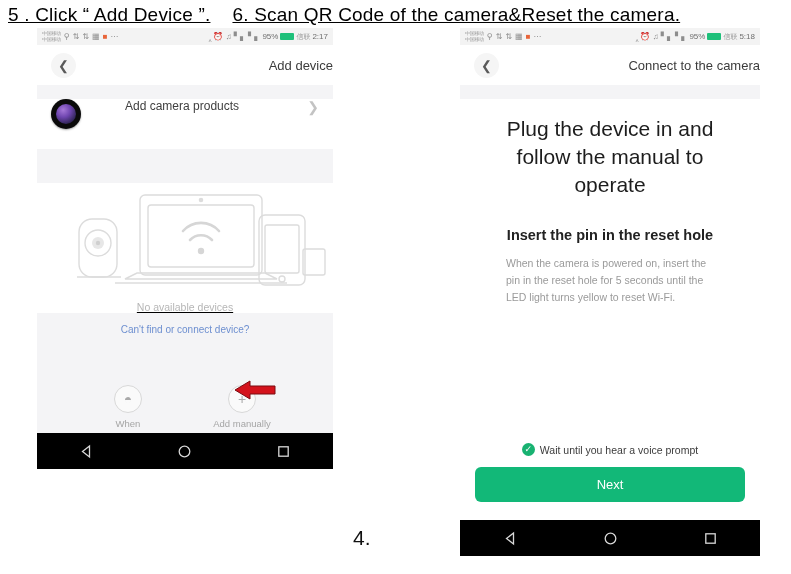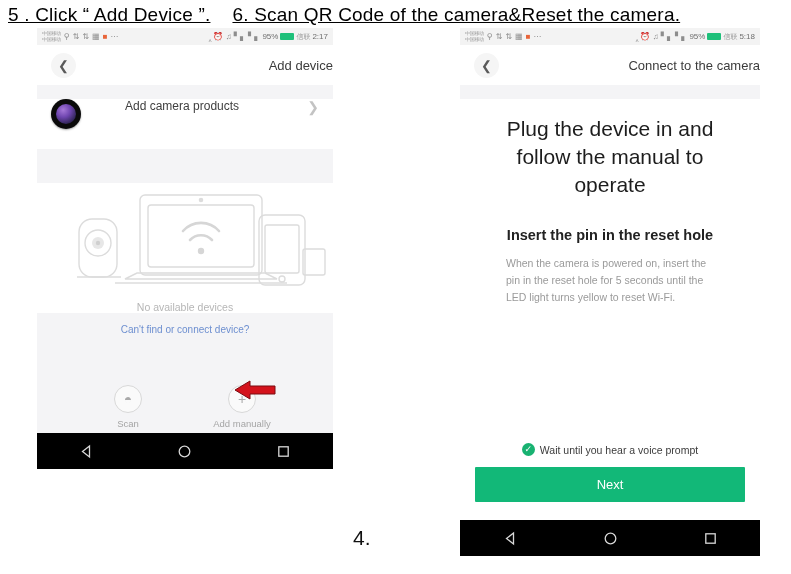--- a/index.html
+++ b/index.html
@@ -125,20 +125,21 @@
   .camera-label { margin-left: 13px; font-size: 12px; color: #404040; flex: 1 1 auto; }
   .chev-right { color: #c3c3c3; font-size: 14px; }
 
   .band-tall { height: 34px; background: #f4f4f6; }
 
   
   .illus-wrap {
     height: 130px;
     position: relative;
     background: #ffffff;
+    text-decoration: underline;
   }
   .illus-caption {
     text-align: center;
     font-size: 10.5px;
     color: #b6b6b6;
     margin-top: 2px;
   }
 
   .link-band {
     background: #f4f4f6;
@@ -213,21 +214,21 @@
     background: #18b271;
     display: flex; align-items: center; justify-content: center;
     color: #ffffff; font-size: 9px; line-height: 1;
   }
   .r-confirm-text { font-size: 10.5px; color: #3b3b3b; }
   .next-btn {
     position: absolute;
     left: 15px; right: 15px; bottom: 54px;
     height: 35px;
     background: #12b878;
-    border-radius: 1px;
+    border-radius: 6px;
     display: flex; align-items: center; justify-content: center;
     color: #ffffff; font-size: 13px;
   }
 </style>
 </head>
 <body>
 
 <div class="caption-row">
   <span class="caption">5 . Click “ Add Device ”.</span>
   <span class="caption-gap"></span>
@@ -315,21 +316,21 @@
     </svg>
     <div class="illus-caption">No available devices</div>
   </div>
 
   <div class="link-band">
     <div class="help-link">Can't find or connect device?</div>
 
     <div class="actions">
       <div class="action">
         <div class="action-circle">◓</div>
-        <div class="action-label">Scan</div>
+        <div class="action-label">When</div>
       </div>
       <div class="action">
         <div class="action-circle">+</div>
         <div class="action-label">Add manually</div>
       </div>
     </div>
 
     <svg class="red-arrow" viewBox="0 0 44 22">
       <path d="M2 11 L17 2 L17 7 L42 7 L42 15 L17 15 L17 20 Z" fill="#d4121c" stroke="#7a0a10" stroke-width="1"></path>
     </svg>

